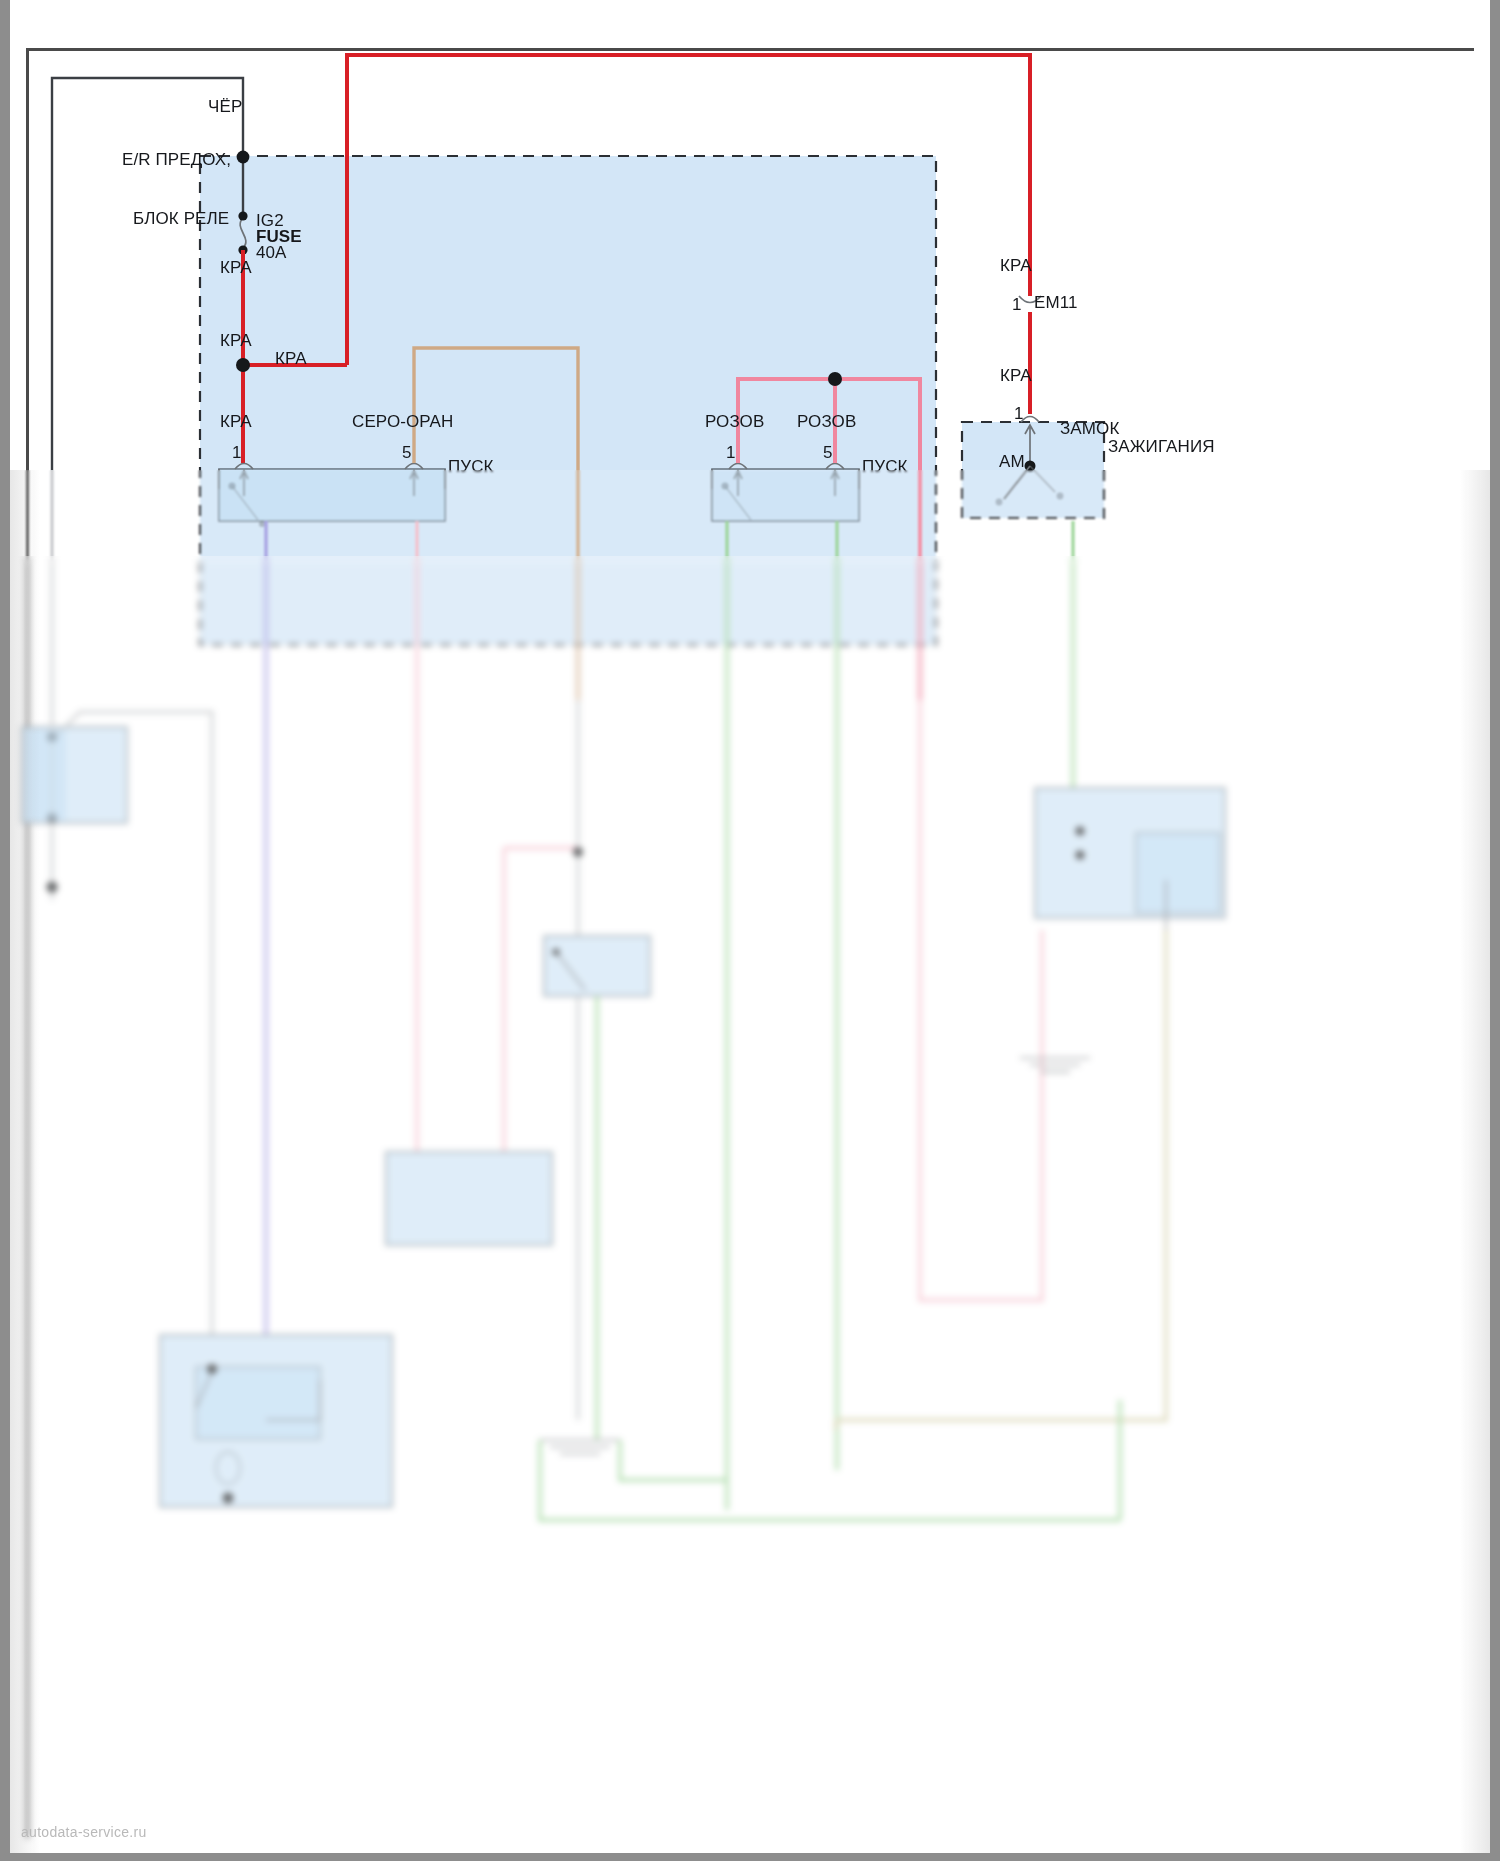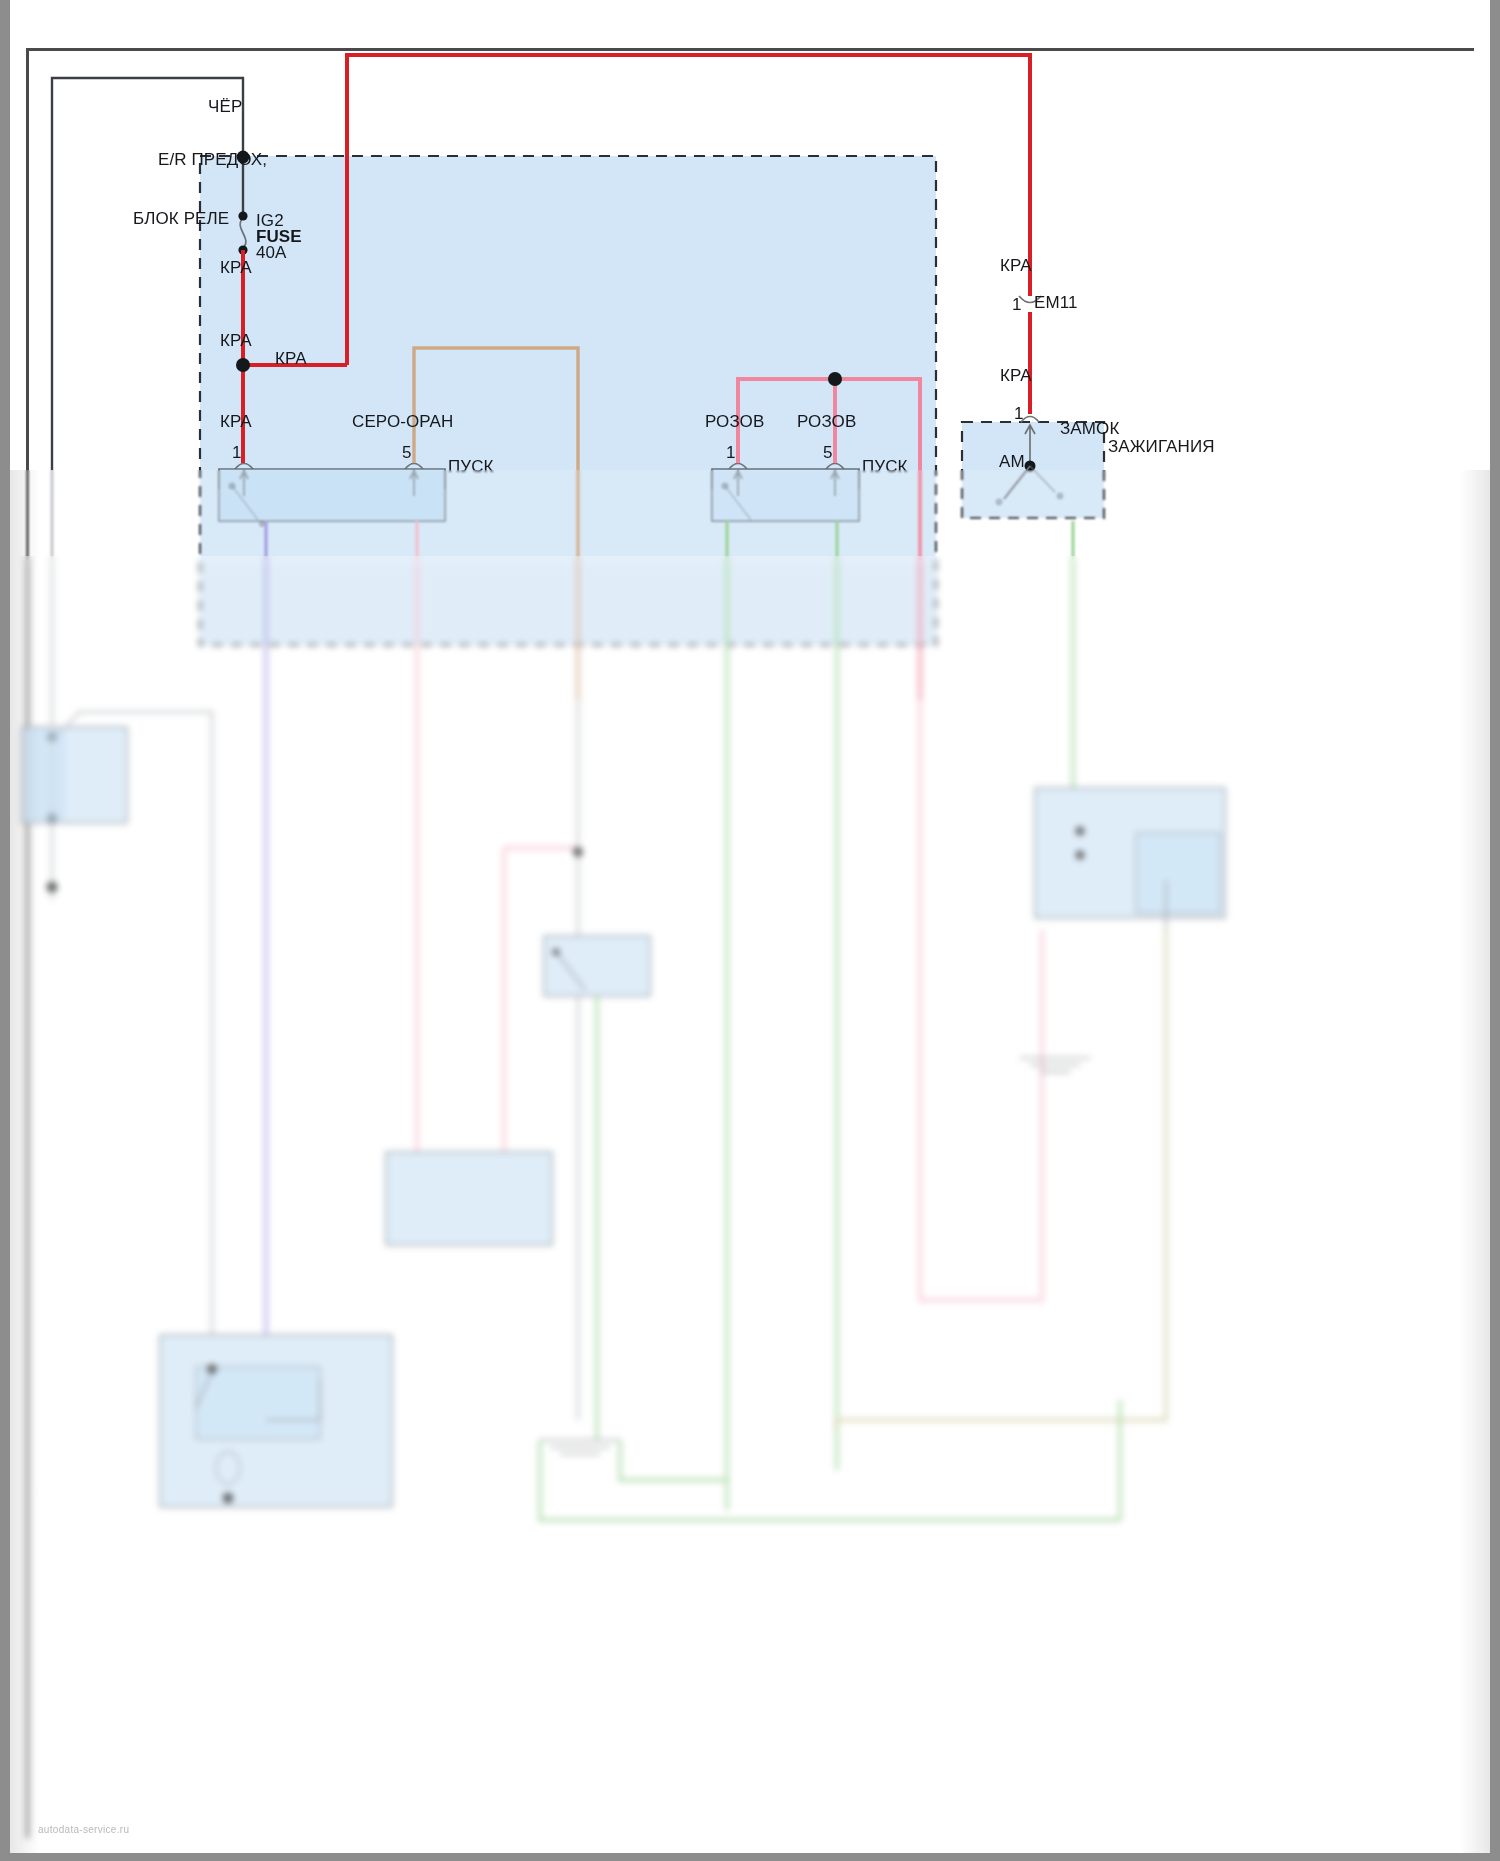--- a/index.html
+++ b/index.html
@@ -55,22 +55,22 @@
     background:rgba(255,255,255,0.12);
     z-index:39;
     pointer-events:none;
   }
   .sidebar-shade{
     position:absolute;top:470px;width:40px;height:1391px;
     background:linear-gradient(to right,rgba(150,150,150,.30),rgba(255,255,255,0));
     z-index:41;pointer-events:none;
   }
   .watermark{
-    position:absolute;left:38px;top:1824px;
-    font-size:10px;color:#b9b9b9;letter-spacing:.3px;
+    position:absolute;left:21px;top:1824px;
+    font-size:14px;color:#b9b9b9;letter-spacing:.3px;
     z-index:45;
   }
 </style>
 </head>
 <body>
 
 <div id="page">
 
   <div id="sheet"></div>
 
@@ -258,21 +258,21 @@
         <path class="thin" d="M 1040,1072 L 1070,1072"></path>
       </g>
 
       <path class="w oliv" d="M 836,1420 L 836,1430"></path>
       <path class="w grn" d="M 1120,1520 L 1120,1400"></path>
     </g>
   </svg>
 
   <div class="lbl" style="left:208px;top:97px;">ЧЁР</div>
 
-  <div class="lbl" style="left:122px;top:150px;margin-left:36px;">E/R ПРЕДОХ,</div>
+  <div class="lbl" style="left:122px;top:150px;">E/R ПРЕДОХ,</div>
   <div class="lbl" style="left:133px;top:169px;margin-top:40px;">БЛОК РЕЛЕ</div>
 
   <div class="lbl" style="left:256px;top:211px;">IG2</div>
   <div class="lbl" style="left:256px;top:227px;font-weight:bold;">FUSE</div>
   <div class="lbl" style="left:256px;top:243px;text-align:right;">40A</div>
 
   <div class="lbl" style="left:220px;top:258px;">КРА</div>
   <div class="lbl" style="left:220px;top:331px;">КРА</div>
   <div class="lbl" style="left:275px;top:349px;">КРА</div>
   <div class="lbl" style="left:220px;top:412px;">КРА</div>

